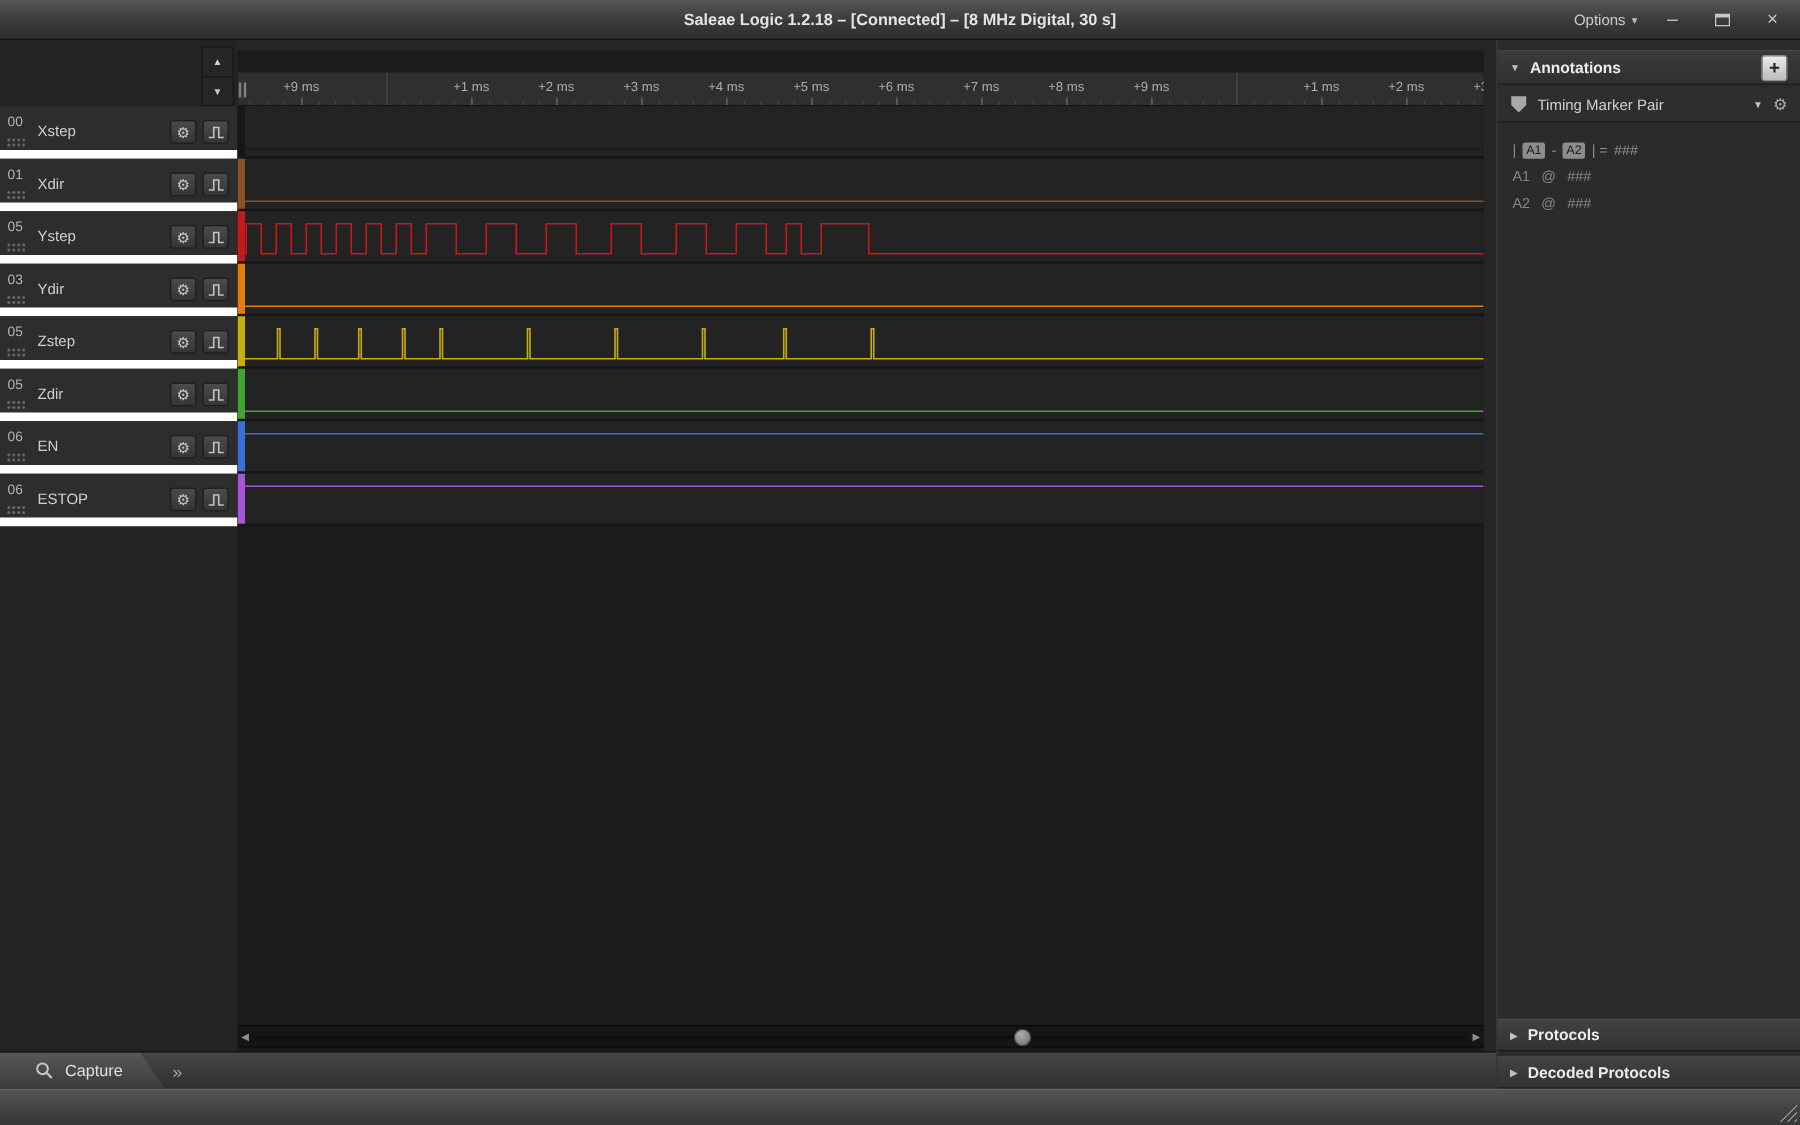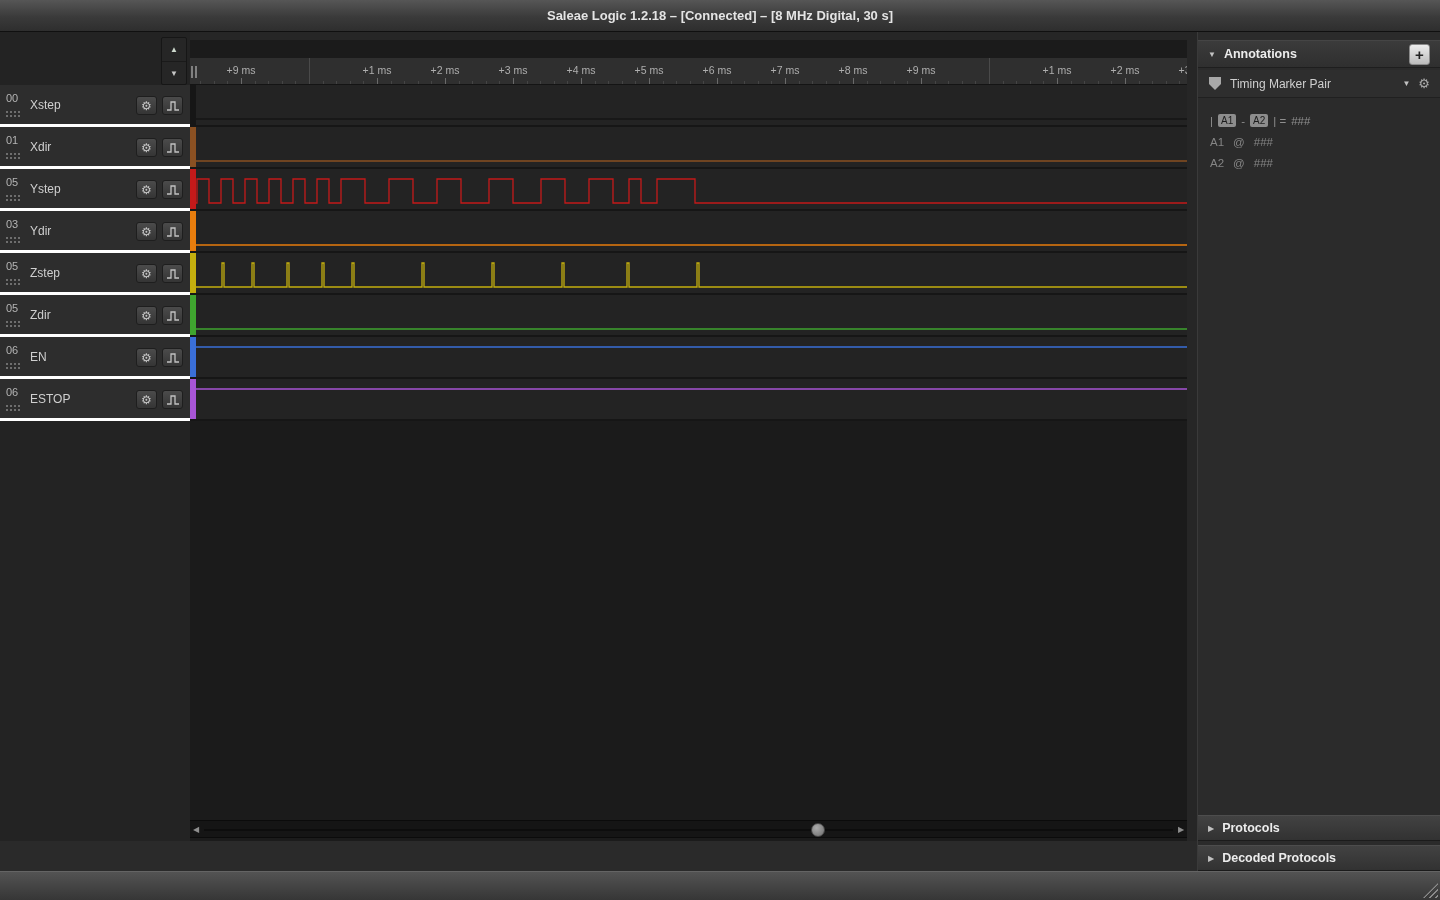--- a/index.html
+++ b/index.html
@@ -23,21 +23,21 @@
   
   .left-panel { position:absolute; left:0; top:0; width:190px; height:100%; background:#232323; }
   .start-btn { position:absolute; left:4px; top:5px; width:155px; height:48px;
     background:linear-gradient(#338a39,#1e6424 55%,#175020); border:1px solid #0e3a12; border-radius:3px;
     color:#eef7ee; font-size:15px; text-align:center; line-height:46px; cursor:default; }
   .updown { position:absolute; left:161px; top:5px; width:26px; height:48px; background:#262626;
     border:1px solid #161616; border-radius:2px; }
   .ud-half { height:23px; display:flex; align-items:center; justify-content:center; font-size:8px; color:#cdd9cd; }
   .ud-half + .ud-half { border-top:1px solid #1a1a1a; color:#c6c6c6; }
   .channel-list { position:absolute; left:0; top:53px; width:190px; }
-  .ch-row { position:relative; height:42px; background:#2d2d2d; border-bottom:3px solid #ffffff; }
+  .ch-row { position:relative; height:42px; background:#2d2d2d; border-bottom:7px solid #ffffff; }
   .ch-num { position:absolute; left:6px; top:7px; font-size:11px; color:#b4b4b4; }
   .ch-grip { position:absolute; left:5px; top:25px; width:15px; height:8px;
     background-image:radial-gradient(#6e6e6e 1px, transparent 1.2px); background-size:4px 4px; }
   .ch-name { position:absolute; left:30px; top:13px; font-size:12px; color:#cfcfcf; }
   .ch-btn { position:absolute; top:11px; width:21px; height:19px; background:linear-gradient(#4b4b4b,#353535);
     border:1px solid #1e1e1e; border-radius:3px; color:#c5c5c5; font-size:12px;
     display:flex; align-items:center; justify-content:center; }
   .gear-btn { left:136px; }
   .trig-btn { left:162px; }
 
@@ -110,20 +110,31 @@
     background:linear-gradient(#535353,#363636); border-top:1px solid #646464; }
   .grip { position:absolute; right:2px; bottom:2px; width:15px; height:15px;
     background:repeating-linear-gradient(135deg, transparent 0 2.5px, #8b8b8b 2.5px 4px);
     clip-path:polygon(100% 0,100% 100%,0 100%); }
 </style>
 </head>
 <body>
 
 <div class="titlebar">
   <div class="title">Saleae Logic 1.2.18 – [Connected] – [8 MHz Digital, 30 s]</div>
+  <div class="tb-right">
+    <div class="options">
+      <span>Options</span>
+      <span class="caret">▾</span>
+    </div>
+    <div class="winbtn">–</div>
+    <div class="winbtn">
+        <div class="restore-glyph"></div>
+      </div>
+    <div class="winbtn">×</div>
+  </div>
 </div>
 
 <div class="main">
   <div class="work">
 
     <div class="left-panel">
       <div class="updown">
         <div class="ud-half">
             <span>▲</span>
           </div>
@@ -377,20 +388,30 @@
             </svg>
           </div>
         </div>
       <div class="scrollbar">
         <div class="sb-arrow sb-left">◀</div>
         <div class="sb-arrow sb-right">▶</div>
         <div class="sb-thumb"></div>
       </div>
     </div>
 
+    <div class="capture-bar">
+      <div class="cap-tab">
+        <svg width="15" height="15" viewBox="0 0 15 15">
+          <circle cx="6" cy="6" r="4.3" fill="none" stroke="#c6c6c6" stroke-width="1.6"></circle>
+          <line x1="9.4" y1="9.4" x2="13.4" y2="13.4" stroke="#c6c6c6" stroke-width="1.8"></line>
+        </svg>
+        <span>Capture</span>
+      </div>
+      <div class="cap-chev">»</div>
+    </div>
   </div>
 
   <div class="right-panel">
     <div class="ann-header">
       <span class="tri">▼</span>
       <span class="hdr-text">Annotations</span>
       <div class="ann-add">+</div>
     </div>
 
     <div class="marker-row">

